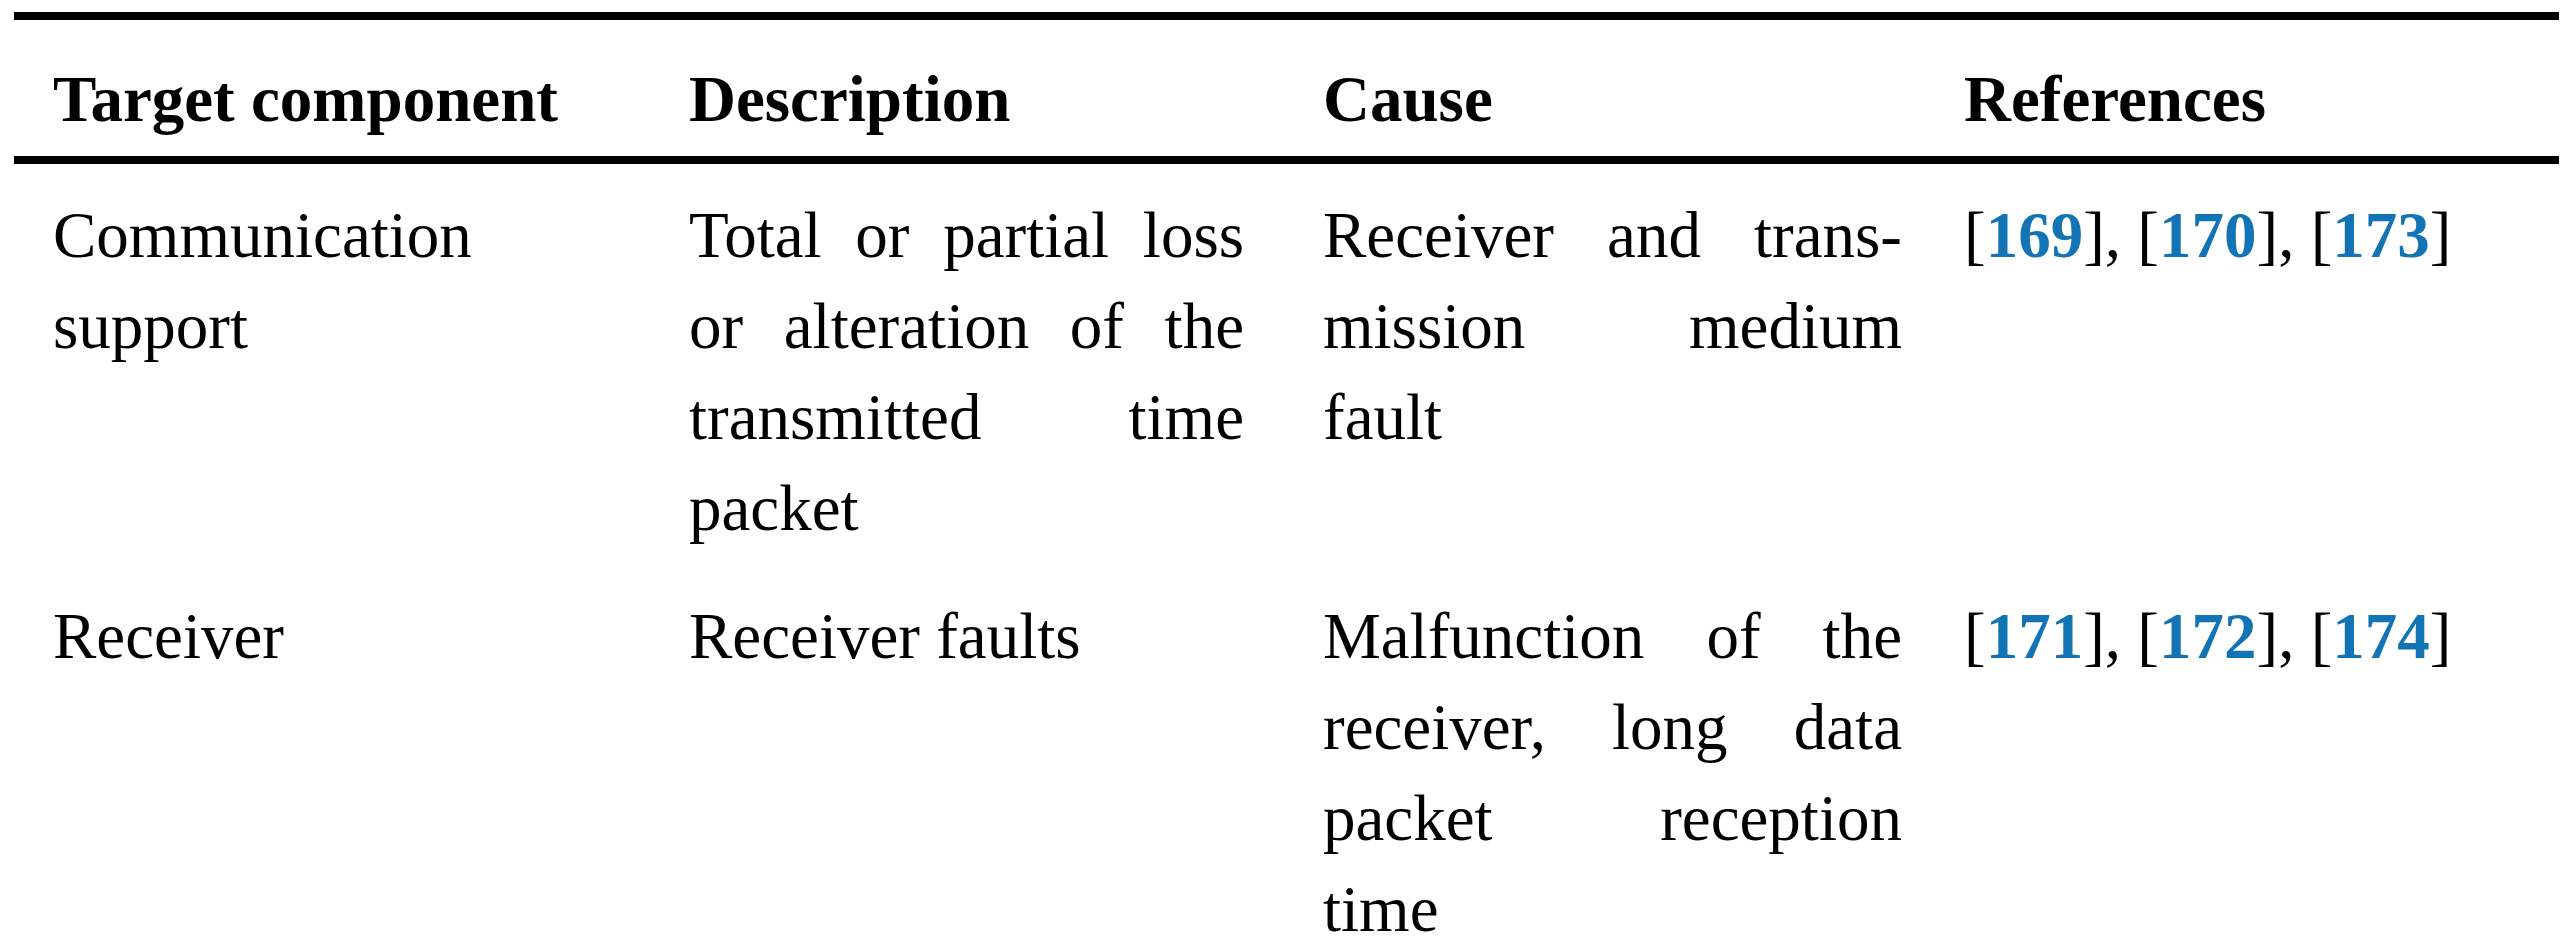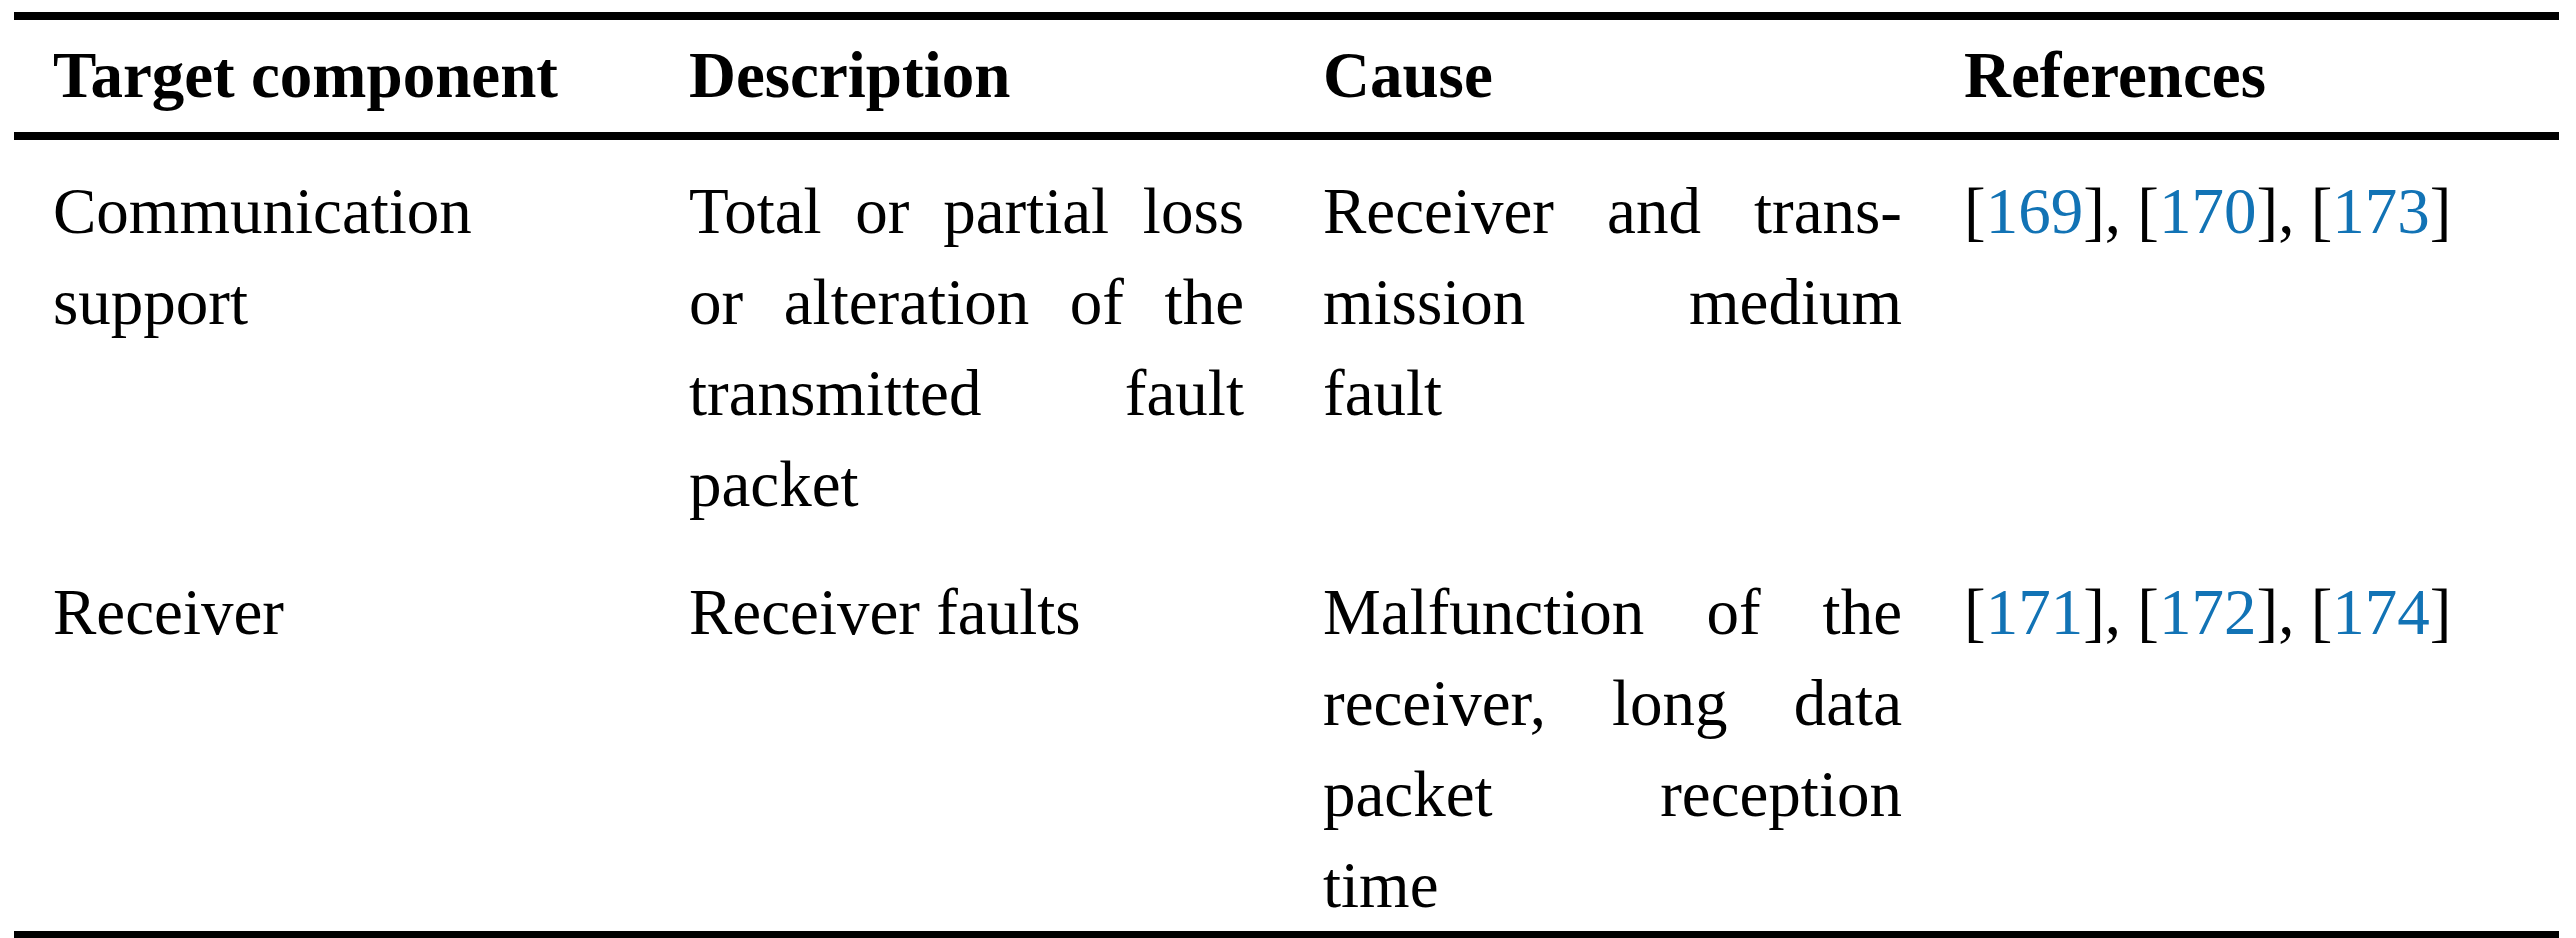--- a/index.html
+++ b/index.html
@@ -26,20 +26,21 @@
   }
   .rule-top    { height: 7.9px; }
   .rule-mid    { height: 7.9px; }
   .rule-bottom { height: 10.2px; }
   .grid {
     display: grid;
     grid-template-columns: 675px 634px 641px 595px;
   }
   .header-row {
     padding: 10.2px 0 11px 0;
+    margin-top: 24px;
   }
   .th {
     font-weight: bold;
   }
   .cell { overflow: hidden; }
   .c1 { padding-left: 39px; }
   .c2 { padding-right: 79px; }
   .c3 { padding-right: 62px; }
   .c4 { padding-right: 0; }
   .row-0 { padding-top: 26px; padding-bottom: 0; }
@@ -48,20 +49,21 @@
   .just .line {
     text-align: justify;
     text-align-last: justify;
   }
   .just .line:last-child {
     text-align: right;
     text-align-last: left;
   }
   .cite {
     color: var(--cite-color, #1273b5);
+    font-weight: bold;
   }
 </style>
 </head>
 <body>
 
 <div class="tbl">
   <div class="rule rule-top"></div>
 
   <div class="grid header-row">
     <div class="cell c1 th">Target component</div>
@@ -74,21 +76,21 @@
 
   <div id="tbody">
       <div class="grid body-row row-0">
         <div class="cell c1">
           <div class="line">Communication</div>
           <div class="line">support</div>
         </div>
         <div class="cell c2 just">
           <div class="line">Total or partial loss</div>
           <div class="line">or alteration of the</div>
-          <div class="line">transmitted fault</div>
+          <div class="line">transmitted time</div>
           <div class="line">packet</div>
         </div>
         <div class="cell c3 just">
           <div class="line">Receiver and trans-</div>
           <div class="line">mission medium</div>
           <div class="line">fault</div>
         </div>
         <div class="cell c4">
           <div class="line"><span class="bk">[</span><span class="cite">169</span><span class="bk">]</span><span class="sep">, </span><span class="bk">[</span><span class="cite">170</span><span class="bk">]</span><span class="sep">, </span><span class="bk">[</span><span class="cite">173</span><span class="bk">]</span></div>
         </div>

